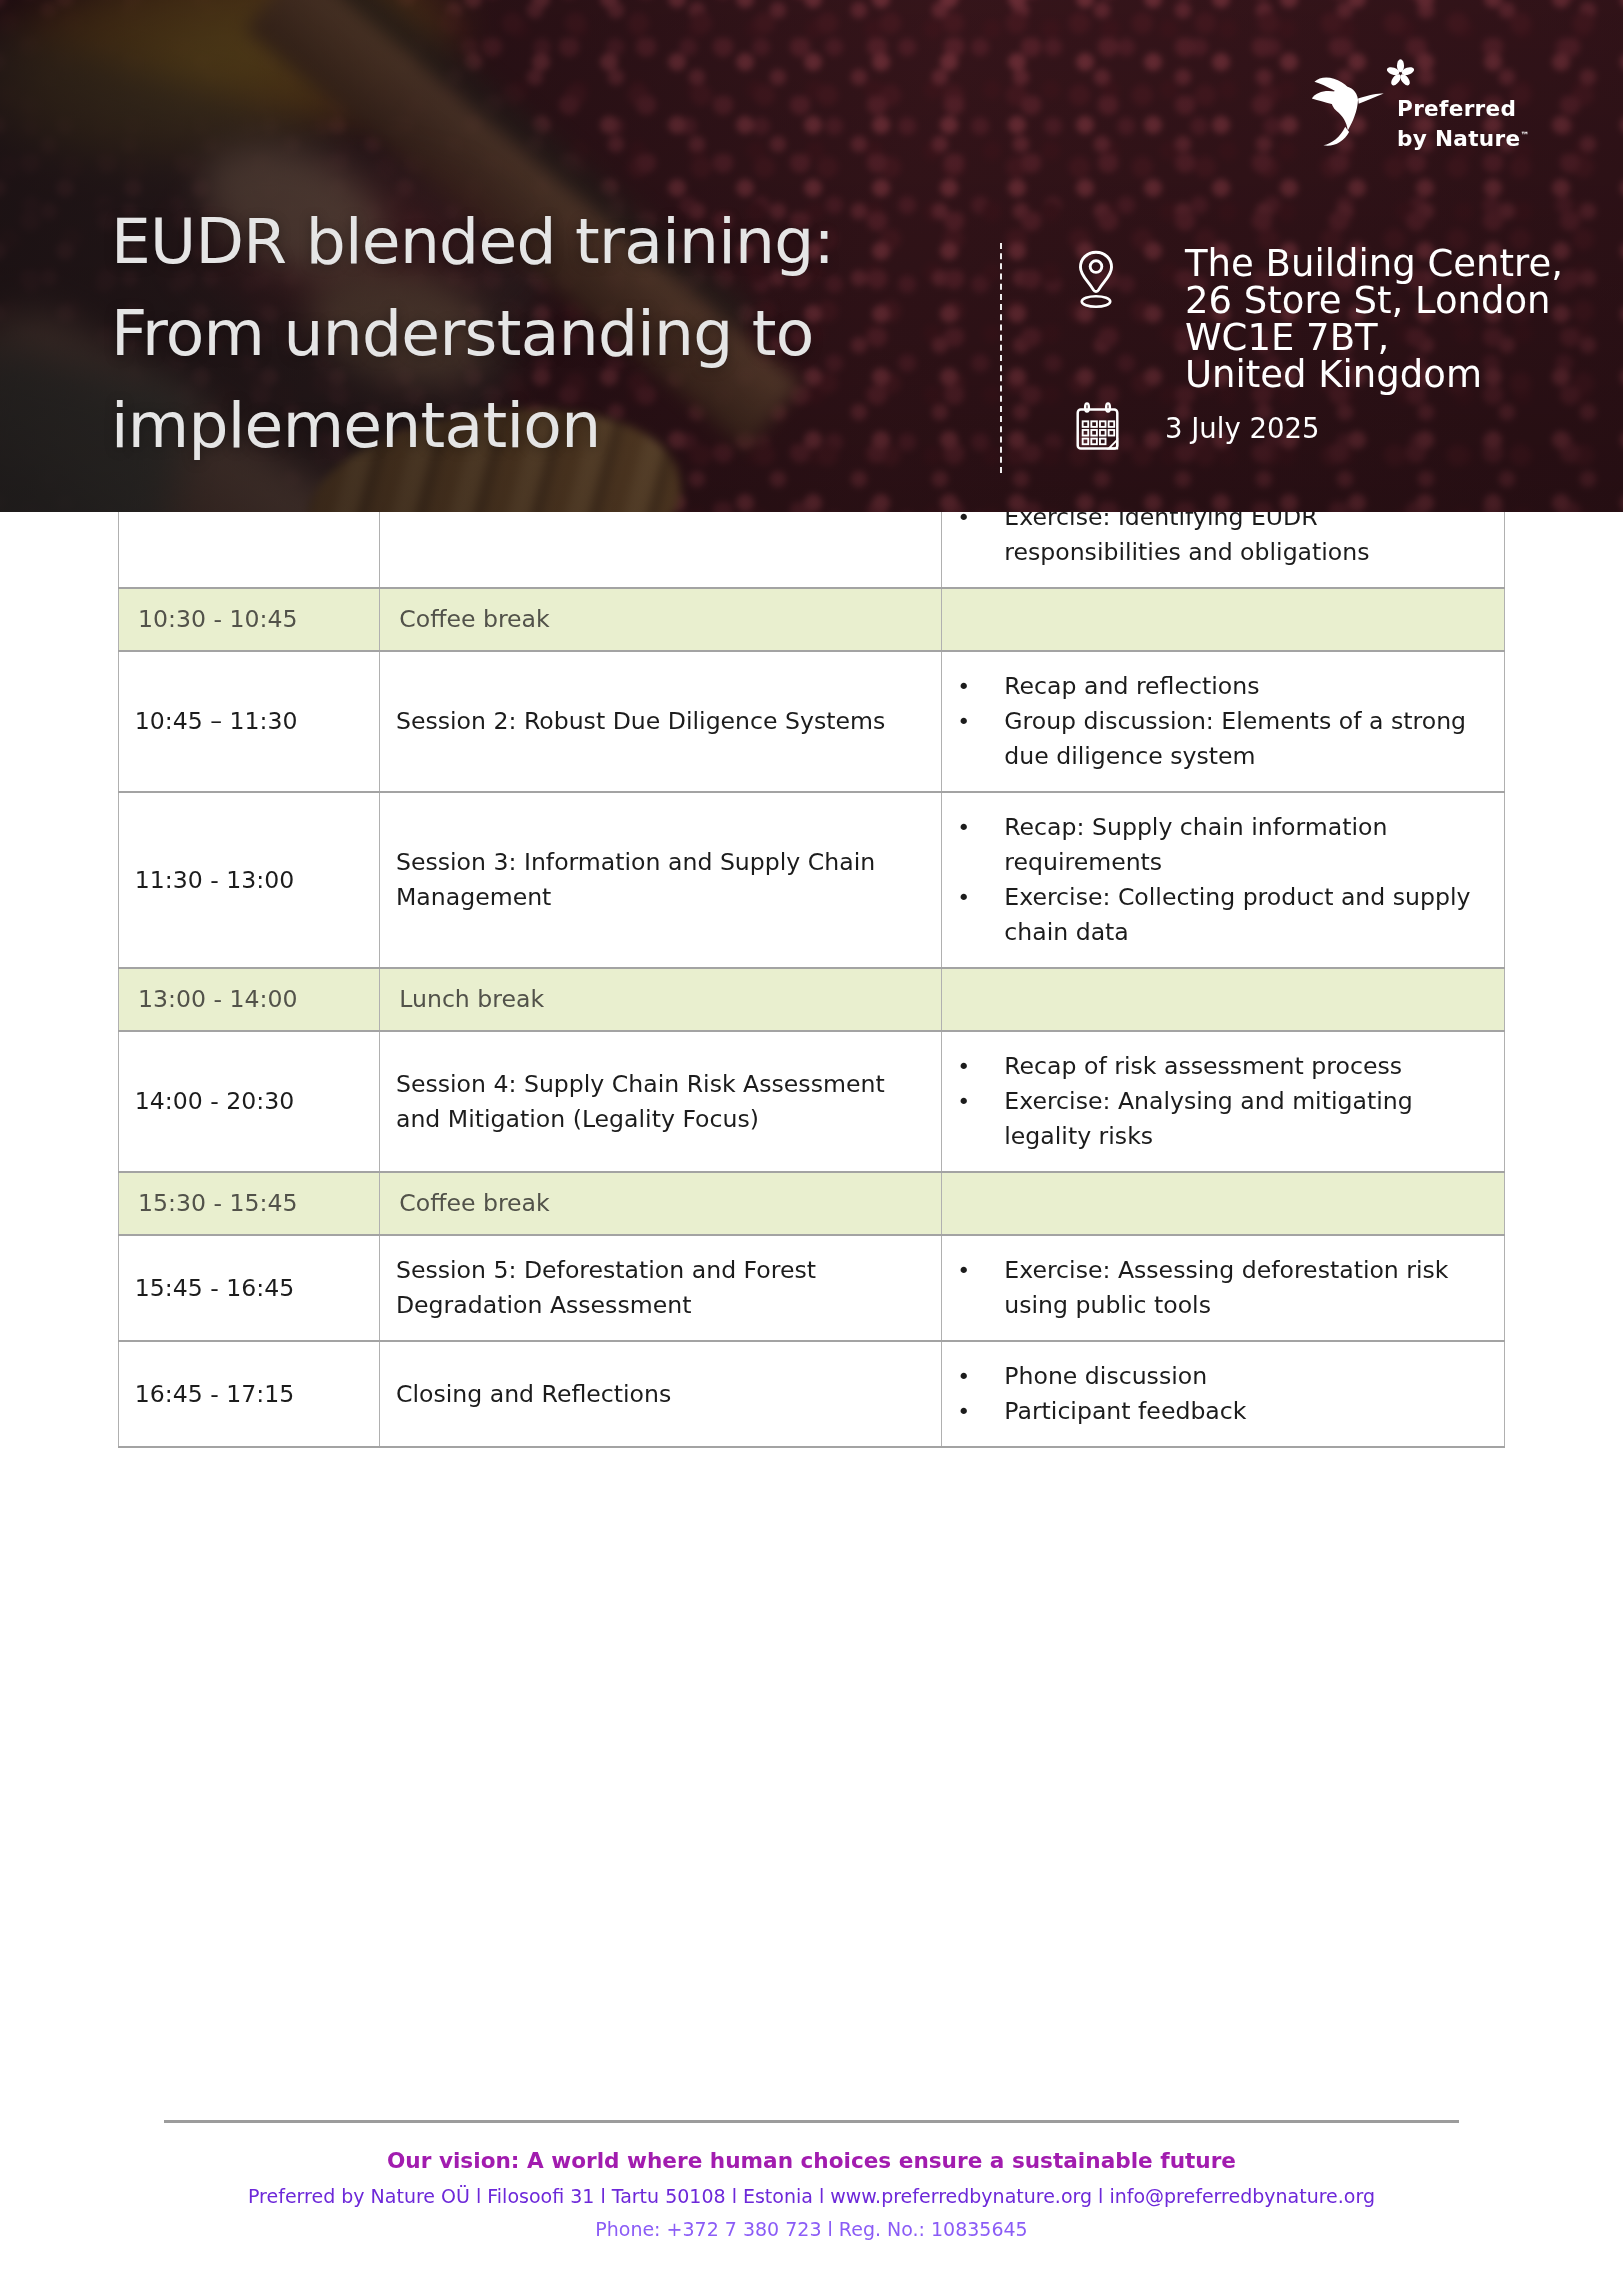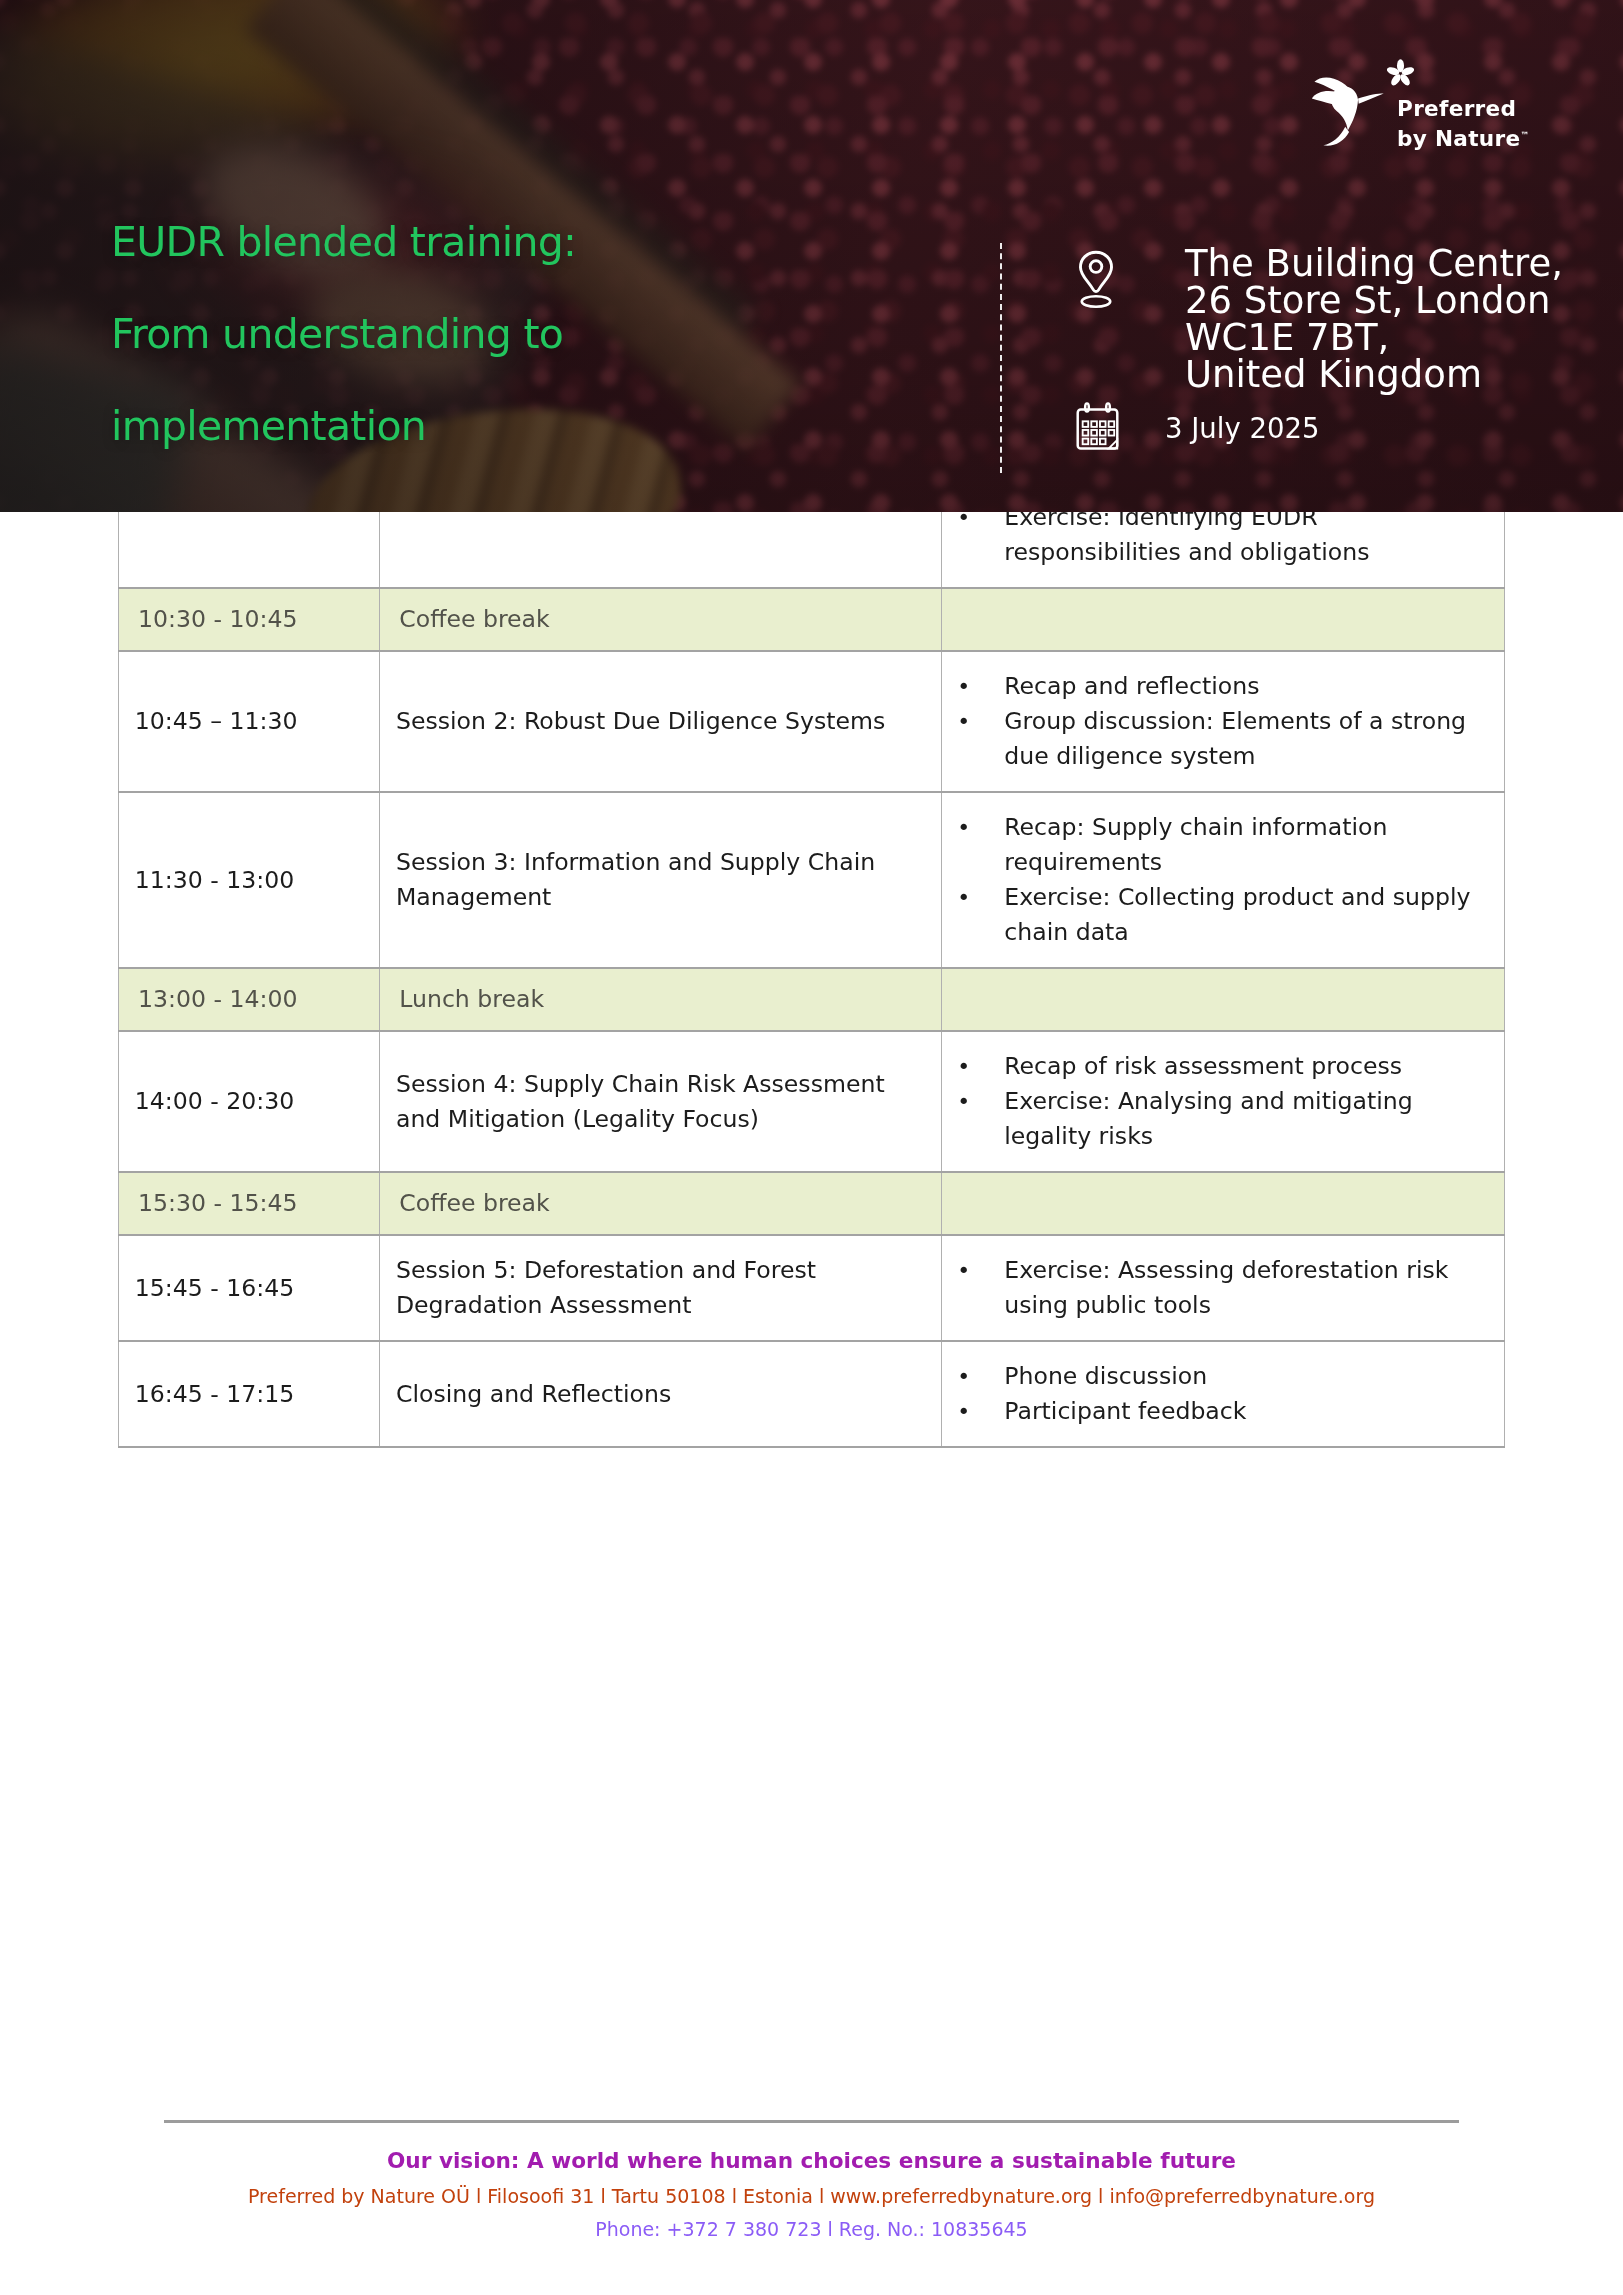--- a/index.html
+++ b/index.html
@@ -43,21 +43,21 @@
   .ph-sleeve { left:-46px; top:363px; width:222px; height:222px; background:#5a5f55;
     transform:rotate(12deg); filter:blur(19.6px); opacity:.9; }
   .ph-basket { left:307px; top:411px; width:373px; height:177px; border-radius:45% 55% 40% 40%;
     background:repeating-linear-gradient(115deg, #a87f4e 0 22px, #7a5733 22px 34px, #93693c 34px 56px);
     transform:rotate(-10deg); filter:blur(4.6px); }
   .ph-darken { inset:0;
     background:
       linear-gradient(100deg, rgba(12,6,9,.62) 0%, rgba(12,6,9,.38) 30%, rgba(25,8,13,.16) 55%, rgba(25,8,13,.32) 100%),
       linear-gradient(to bottom, rgba(0,0,0,.16), rgba(0,0,0,.38)); }
 
-  .hero-title { position:absolute; left:111px; top:196px; color:#22c55e; font-size:41px;
+  .hero-title { position:absolute; left:111px; top:196px; color:#e5e5e5; font-size:63px;
     line-height:92px; font-weight:400; letter-spacing:-0.7px; text-shadow:0 2px 11.8px rgba(0,0,0,.35); }
   .hero-title span { display:block; }
 
   .logo { position:absolute; left:1308px; top:58px; width:249px; height:111px; color:#fff; }
   .logo-bird { position:absolute; left:0; top:11.8px; width:77px; height:84px; }
   .logo-flower { position:absolute; left:77px; top:0; width:31px; height:31px; }
   .logo-text { position:absolute; left:89px; top:37px; font-size:21.6px; font-weight:bold; line-height:27px; letter-spacing:0.3px; }
   .logo-tm { font-size:8.5px; vertical-align:super; }
 
   .v-divider { position:absolute; left:1000px; top:243px; height:230px; width:0;
@@ -87,21 +87,21 @@
   td.act-cell { padding:17px 11.8px 17px 33px; }
   ul.acts { list-style:none; }
   ul.acts li { display:grid; grid-template-columns:47px 1fr; align-items:start; }
   .bullet { font-size:22px; line-height:35px; }
   tr.break-row td { background:#e9efcf; color:#52524a; padding:13px 19px; height:58px; }
 
   
   .rule { position:absolute; left:164px; top:2120px; width:1295px; height:2.6px; background:#9c9c9c; }
   .f-line { position:absolute; left:0; width:1623px; text-align:center; }
   .vision { top:2148px; color:#a21caf; font-size:21.6px; font-weight:bold; }
-  .contact { top:2185px; color:#c2410c; font-size:19px; }
+  .contact { top:2185px; color:#6d28d9; font-size:19px; }
   .phone { top:2218px; color:#8b5cf6; font-size:19px; }
 </style>
 </head>
 <body>
 
 <div class="page">
 
   <header class="hero">
     <div class="photo">
       <div class="ph-berries"></div>

